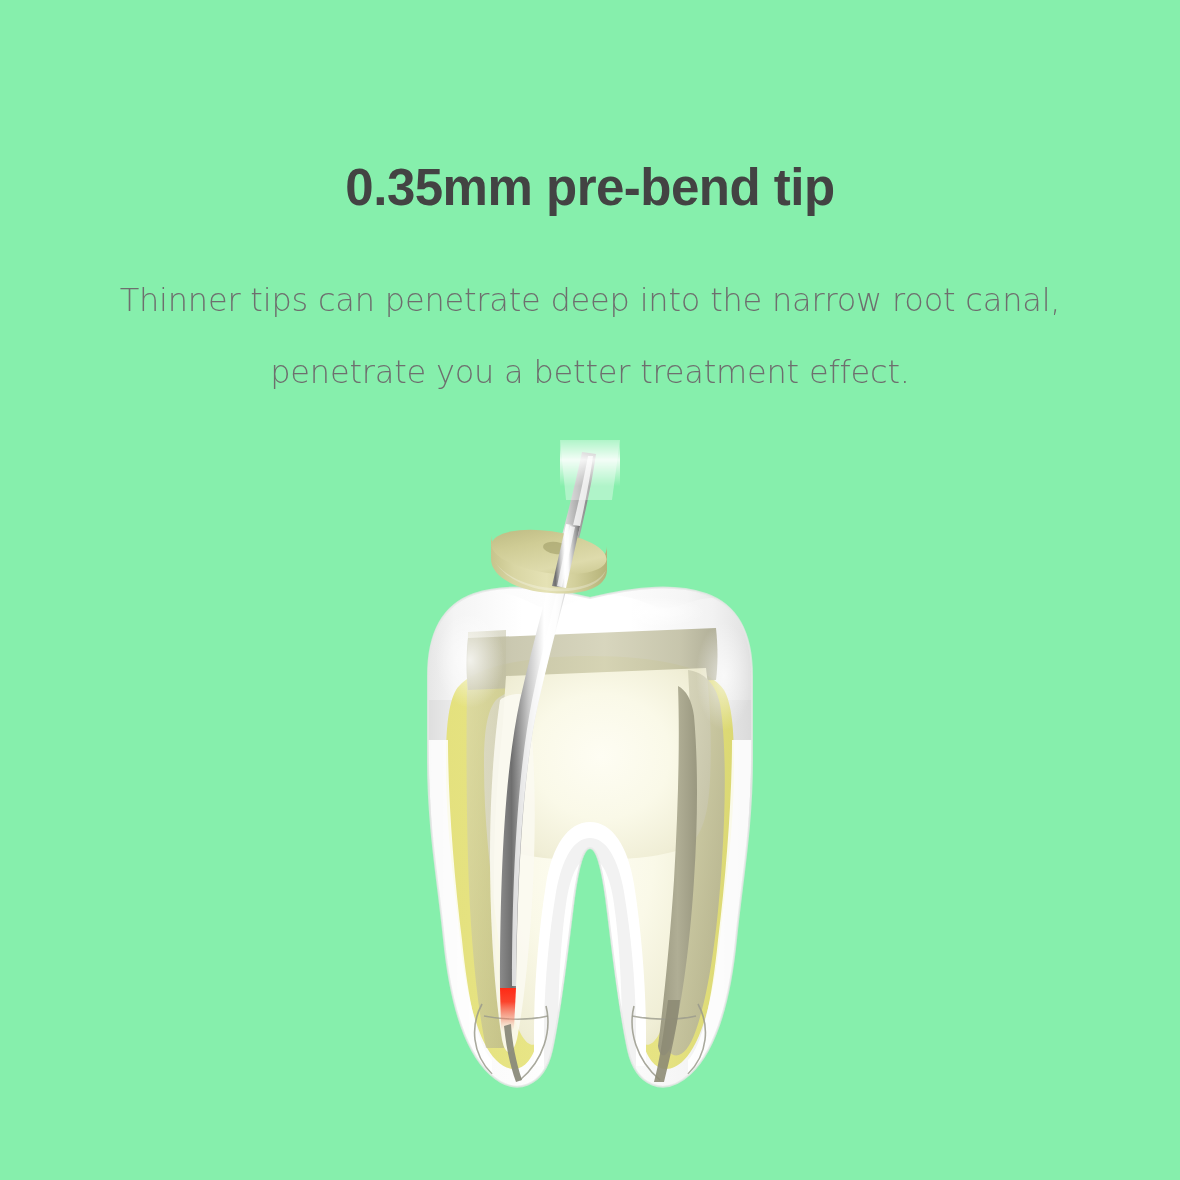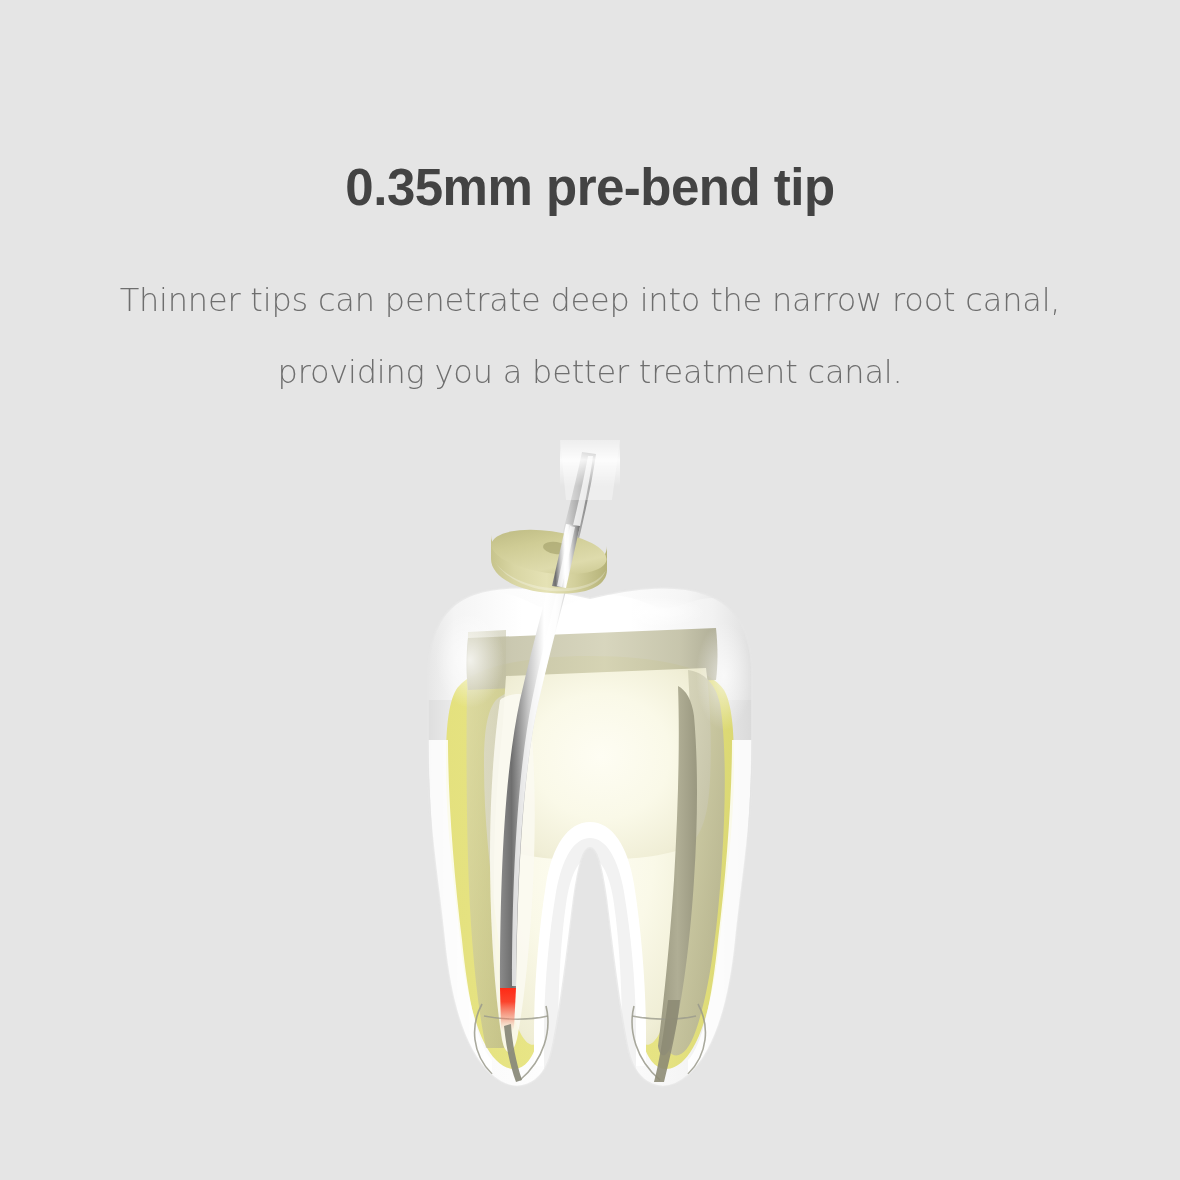--- a/index.html
+++ b/index.html
@@ -11,21 +11,21 @@
     width: 1180px;
     height: 1180px;
     font-family: "Liberation Sans", sans-serif;
     overflow: hidden;
     position: relative;
   }
   .page {
     position: relative;
     width: 1180px;
     height: 1180px;
-    background: #e5e5e5;
+    background: #86efac;
   }
   .headline-block {
     position: absolute;
     left: 0;
     top: 0;
     width: 1180px;
     text-align: center;
   }
   .title {
     margin: 0;
@@ -69,21 +69,21 @@
 </style>
 </head>
 <body>
 
 <div class="page">
 
   <div class="headline-block">
     <h1 class="title">0.35mm pre-bend tip</h1>
     <div class="subtitle">
       <span class="line">Thinner tips can penetrate deep into the narrow root canal,</span>
-      <span class="line">providing you a better treatment canal.</span>
+      <span class="line">penetrate you a better treatment effect.</span>
     </div>
   </div>
 
   <div class="illustration">
     <svg width="1180" height="1180" viewBox="0 0 1180 1180" xmlns="http://www.w3.org/2000/svg">
       <defs>
 
         <linearGradient id="gEnamel" x1="0" y1="0" x2="1" y2="0">
           <stop offset="0%" stop-color="#e2e2e2"></stop>
           <stop offset="10%" stop-color="#f4f4f4"></stop>

